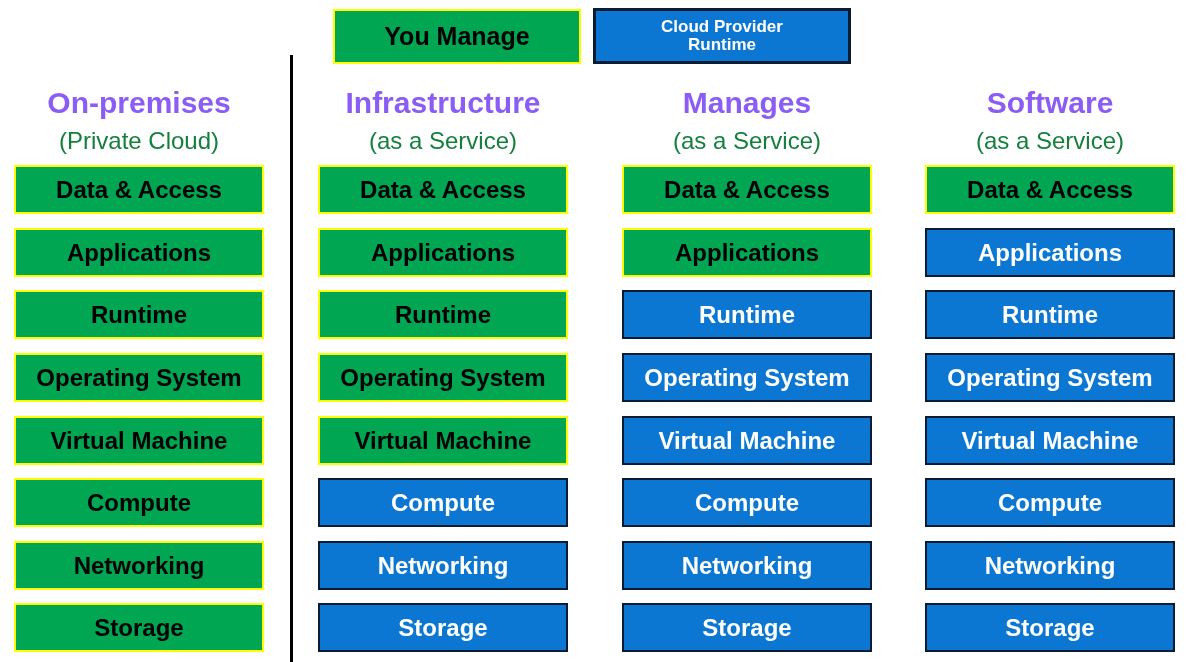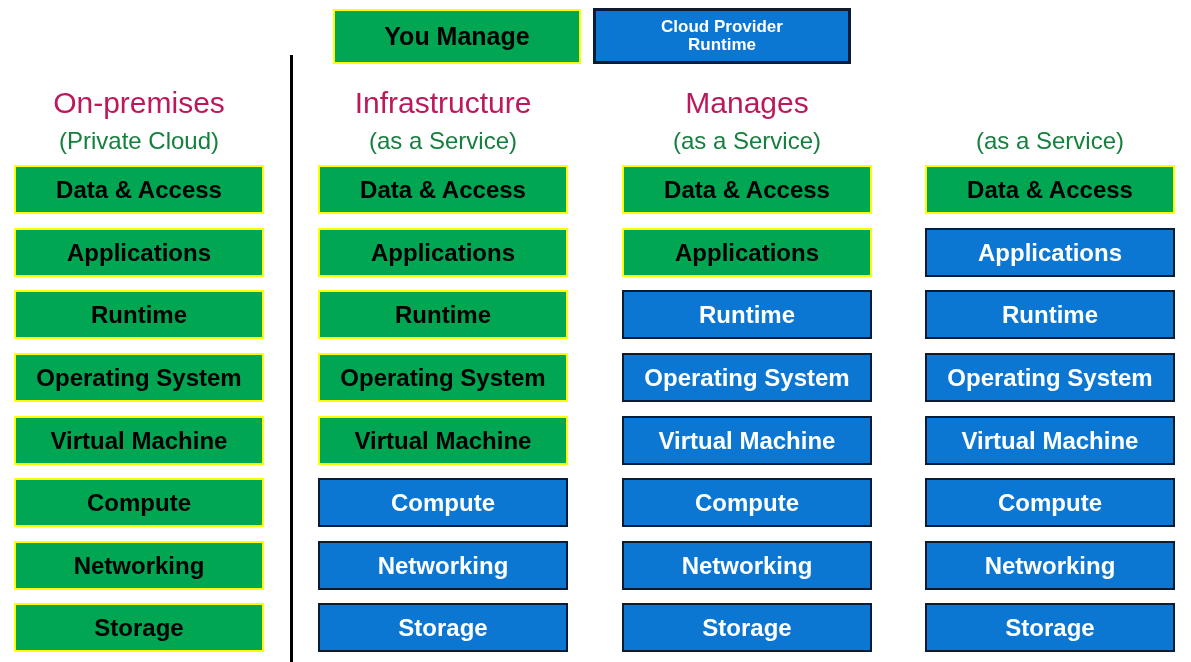--- a/index.html
+++ b/index.html
@@ -64,22 +64,22 @@
   .col-0 { left: 14px; }
   .col-1 { left: 318px; }
   .col-2 { left: 622px; }
   .col-3 { left: 925px; }
   .col-title {
     position: absolute;
     top: 86px;
     left: 0; right: 0;
     text-align: center;
     font-size: 30px;
-    font-weight: 400;
-    color: #be185d;
+    font-weight: 700;
+    color: #8b5cf6;
     white-space: nowrap;
   }
   .col-subtitle {
     position: absolute;
     top: 127px;
     left: 0; right: 0;
     text-align: center;
     font-size: 24px;
     font-weight: 400;
     color: #15803d;
@@ -212,20 +212,21 @@
         <div class="cell cell-provider" style="top: 541px;">
           <span>Networking</span>
         </div>
         <div class="cell cell-provider" style="top: 603px;">
           <span>Storage</span>
         </div>
       </div>
   </div>
 
   <div class="column col-3">
+    <div class="col-title">Software</div>
     <div class="col-subtitle">(as a Service)</div>
     <div class="cells">
         <div class="cell cell-you" style="top: 165px;">
           <span>Data &amp; Access</span>
         </div>
         <div class="cell cell-provider" style="top: 228px;">
           <span>Applications</span>
         </div>
         <div class="cell cell-provider" style="top: 290px;">
           <span>Runtime</span>

